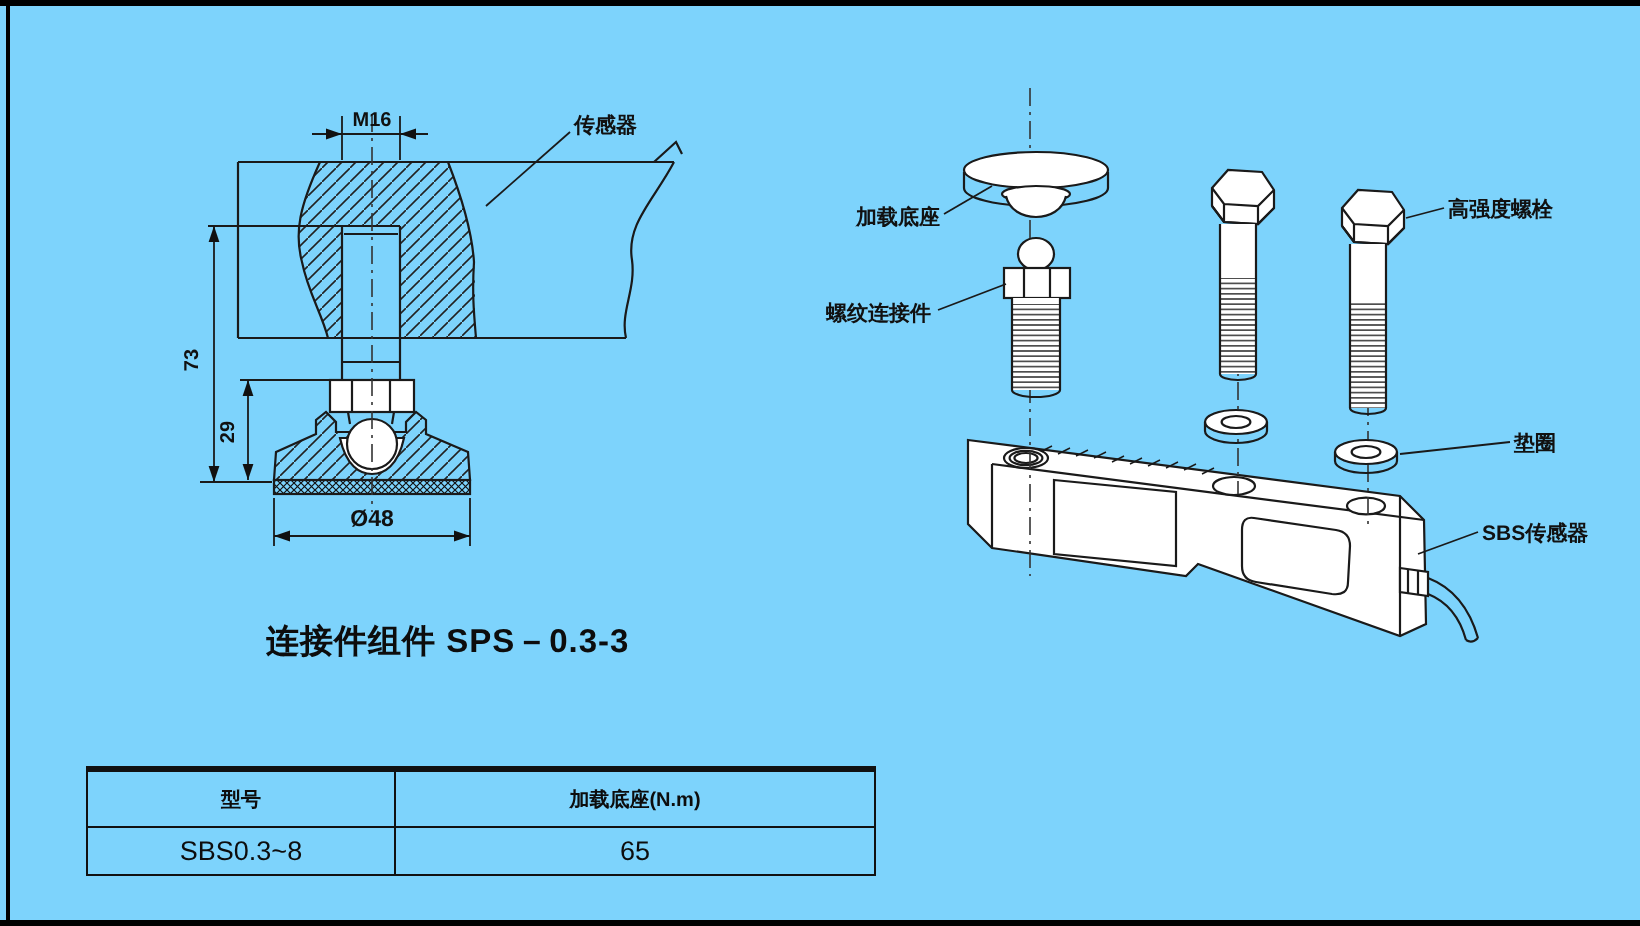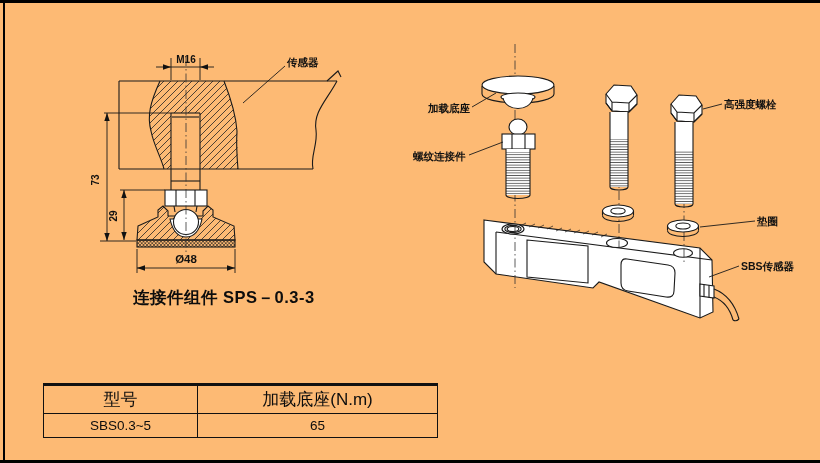--- a/index.html
+++ b/index.html
@@ -1,41 +1,41 @@
 <!DOCTYPE html>
 <html><head>
 <meta charset="utf-8">
 <style>
   html,body{margin:0;padding:0;background:#e8e8e8;}
   .page{
-    position:relative;width:820px;height:463px;background:#fdba74;
+    position:relative;width:820px;height:463px;background:#7dd3fc;
     overflow:hidden;font-family:"Liberation Sans",sans-serif;color:#1a1a1a;
   }
   .frame{position:absolute;background:#000;}
   .frame.top{left:0;top:0;width:820px;height:3px;}
   .frame.left{left:3px;top:0;width:2px;height:463px;}
   .frame.bottom{left:0;top:460px;width:820px;height:3px;}
   svg{position:absolute;overflow:visible;}
   svg text{font-family:"Liberation Sans",sans-serif;fill:#111;}
   .dwg-label{font-size:10.5px;font-weight:600;}
   .dim-label{font-size:10px;font-weight:600;}
   .caption{
-    position:absolute;left:133px;top:287px;width:220px;
+    position:absolute;left:133px;top:310px;width:220px;
     font-size:16.5px;font-weight:bold;letter-spacing:0.5px;color:#0d0d0d;
   }
   table.torque{
     position:absolute;left:43px;top:383px;width:394px;
     border-collapse:collapse;table-layout:fixed;
     border:1.2px solid #111;border-top:3px solid #111;
   }
   table.torque th,table.torque td{
     border:1.2px solid #111;text-align:center;vertical-align:middle;
     padding:0;font-family:"Liberation Sans",sans-serif;color:#0d0d0d;
   }
-  table.torque th{height:27px;font-size:17px;font-weight:normal;}
+  table.torque th{height:27px;font-size:10px;font-weight:bold;}
   table.torque td{height:23px;font-size:13.5px;font-weight:normal;}
   table.torque col.c1{width:154px;}
   table.torque col.c2{width:240px;}
 </style>
 </head>
 <body>
 
 <div class="page">
 
   <div class="frame top"></div>
@@ -237,19 +237,19 @@
     <colgroup>
         <col class="c1">
         <col class="c2">
       </colgroup>
     <tbody>
         <tr>
       <th>型号</th>
       <th>加载底座(N.m)</th>
     </tr>
     <tr>
-      <td>SBS0.3~5</td>
+      <td>SBS0.3~8</td>
       <td>65</td>
     </tr>
   </tbody>
     </table>
 
 </div>
 
 </body></html>

